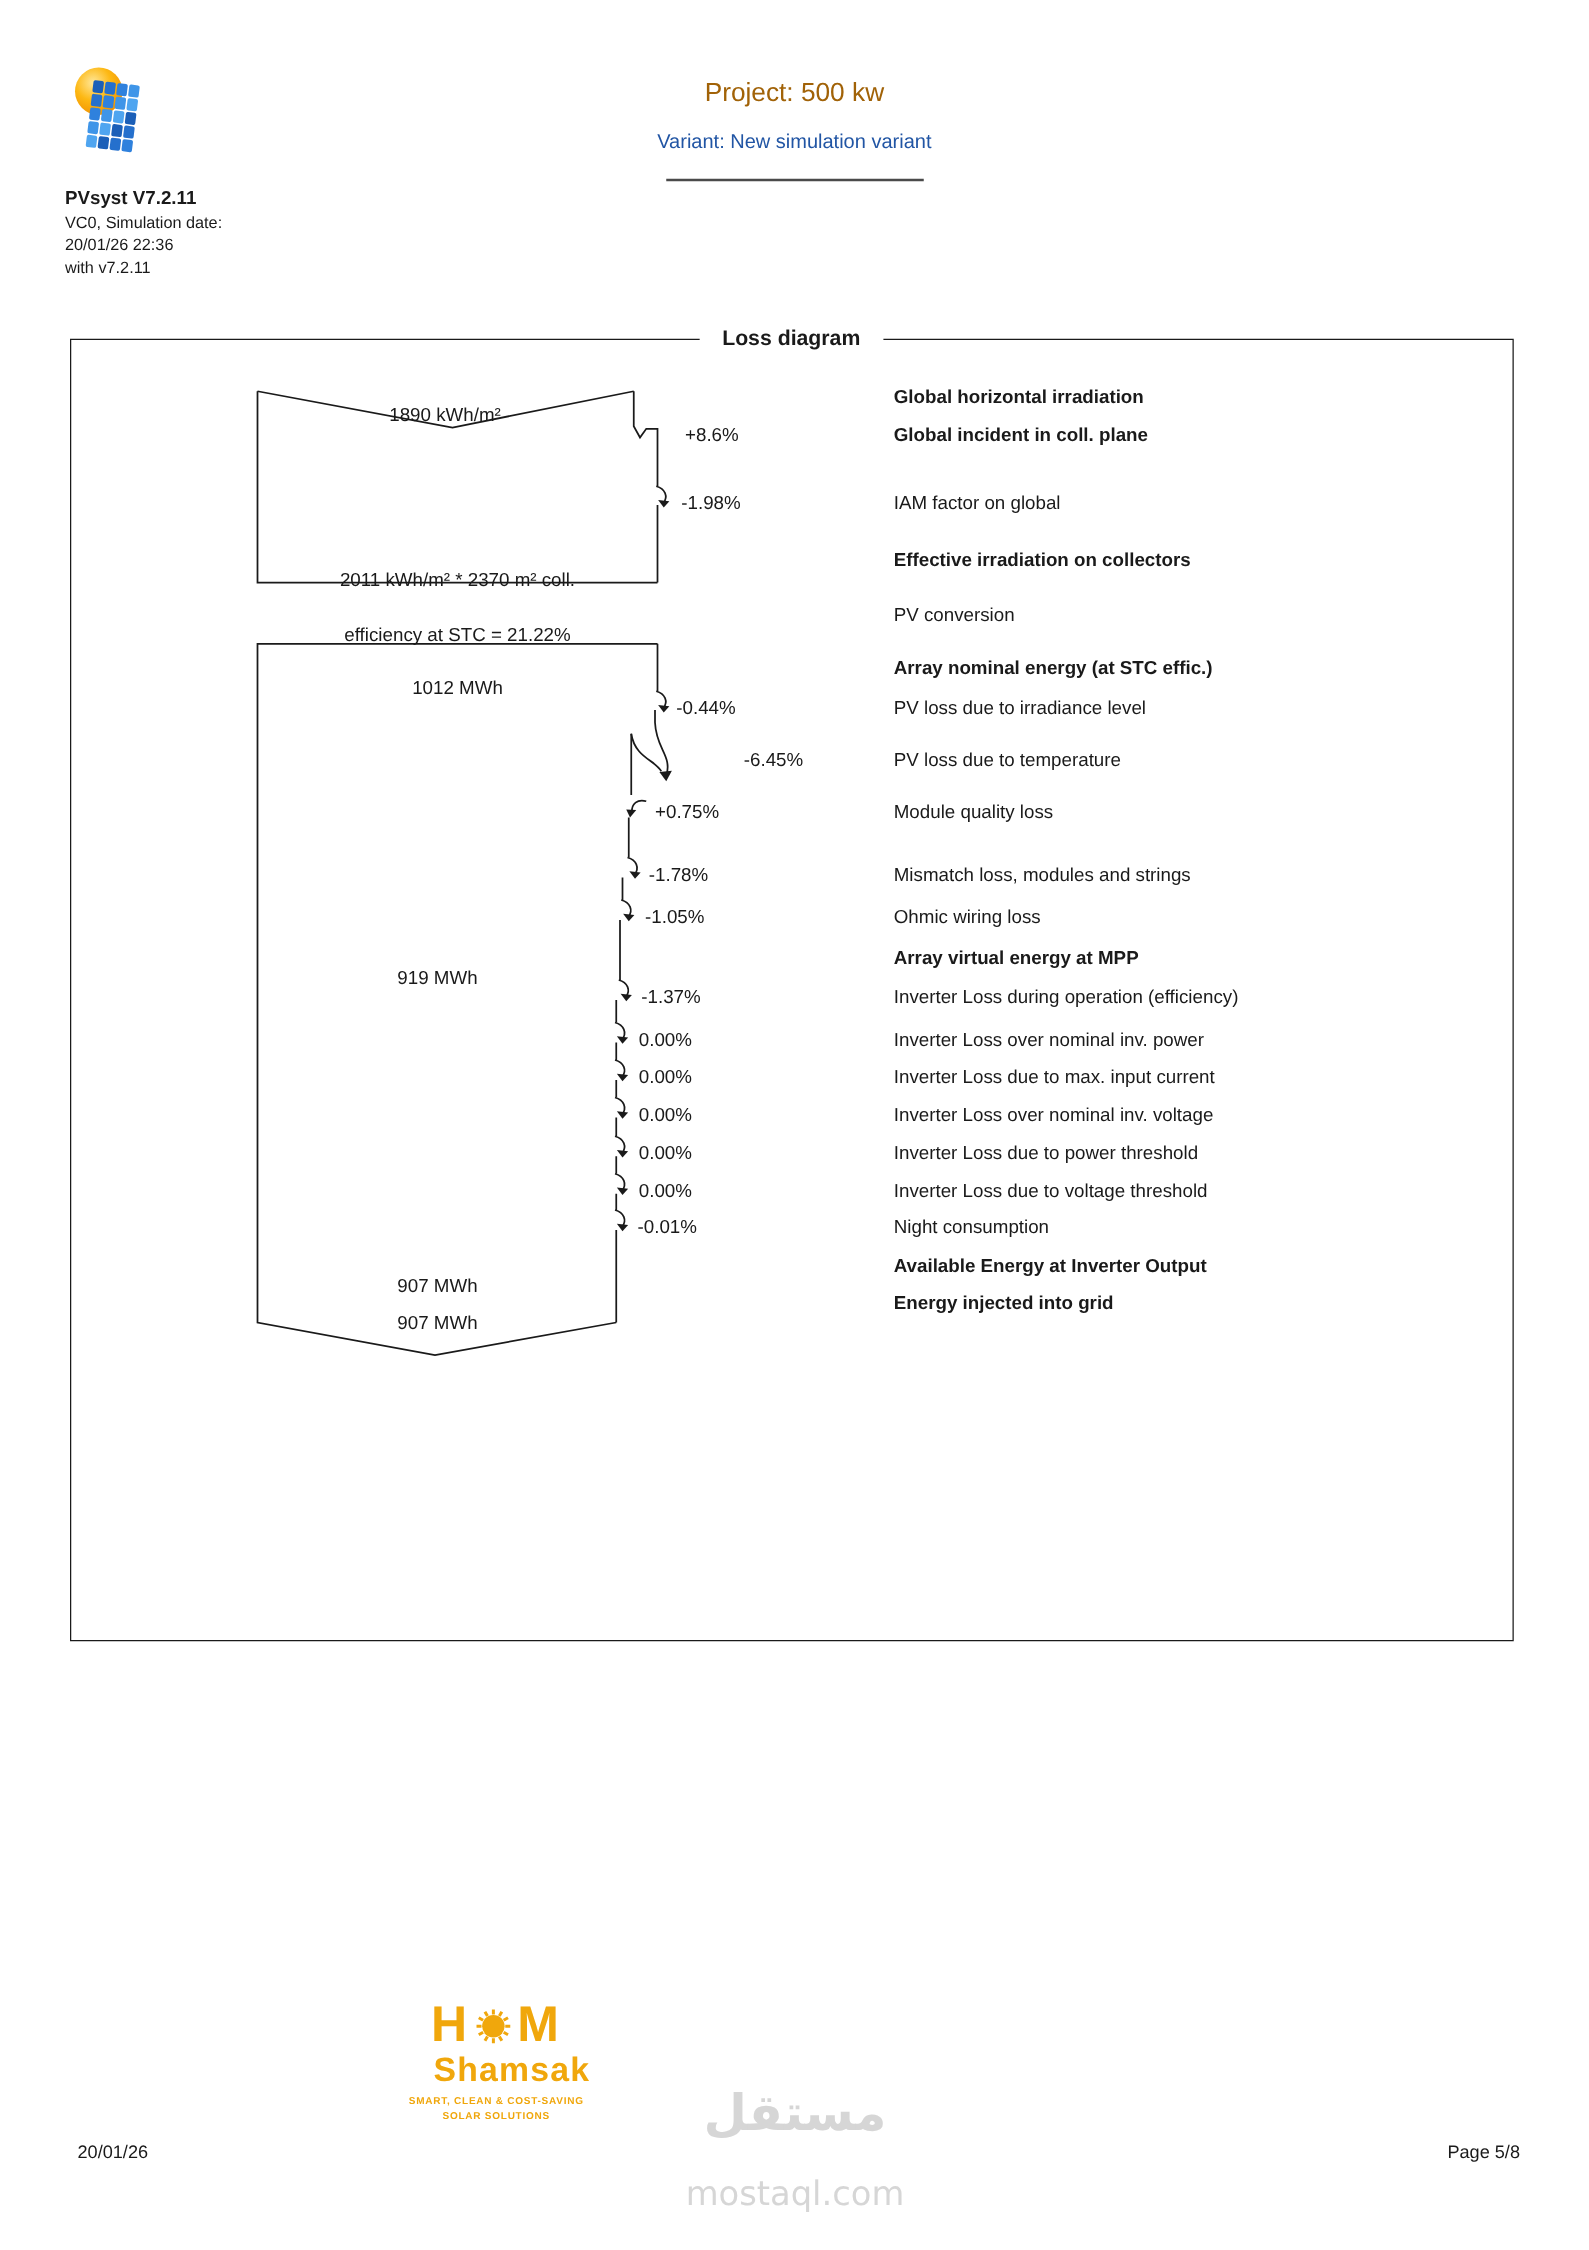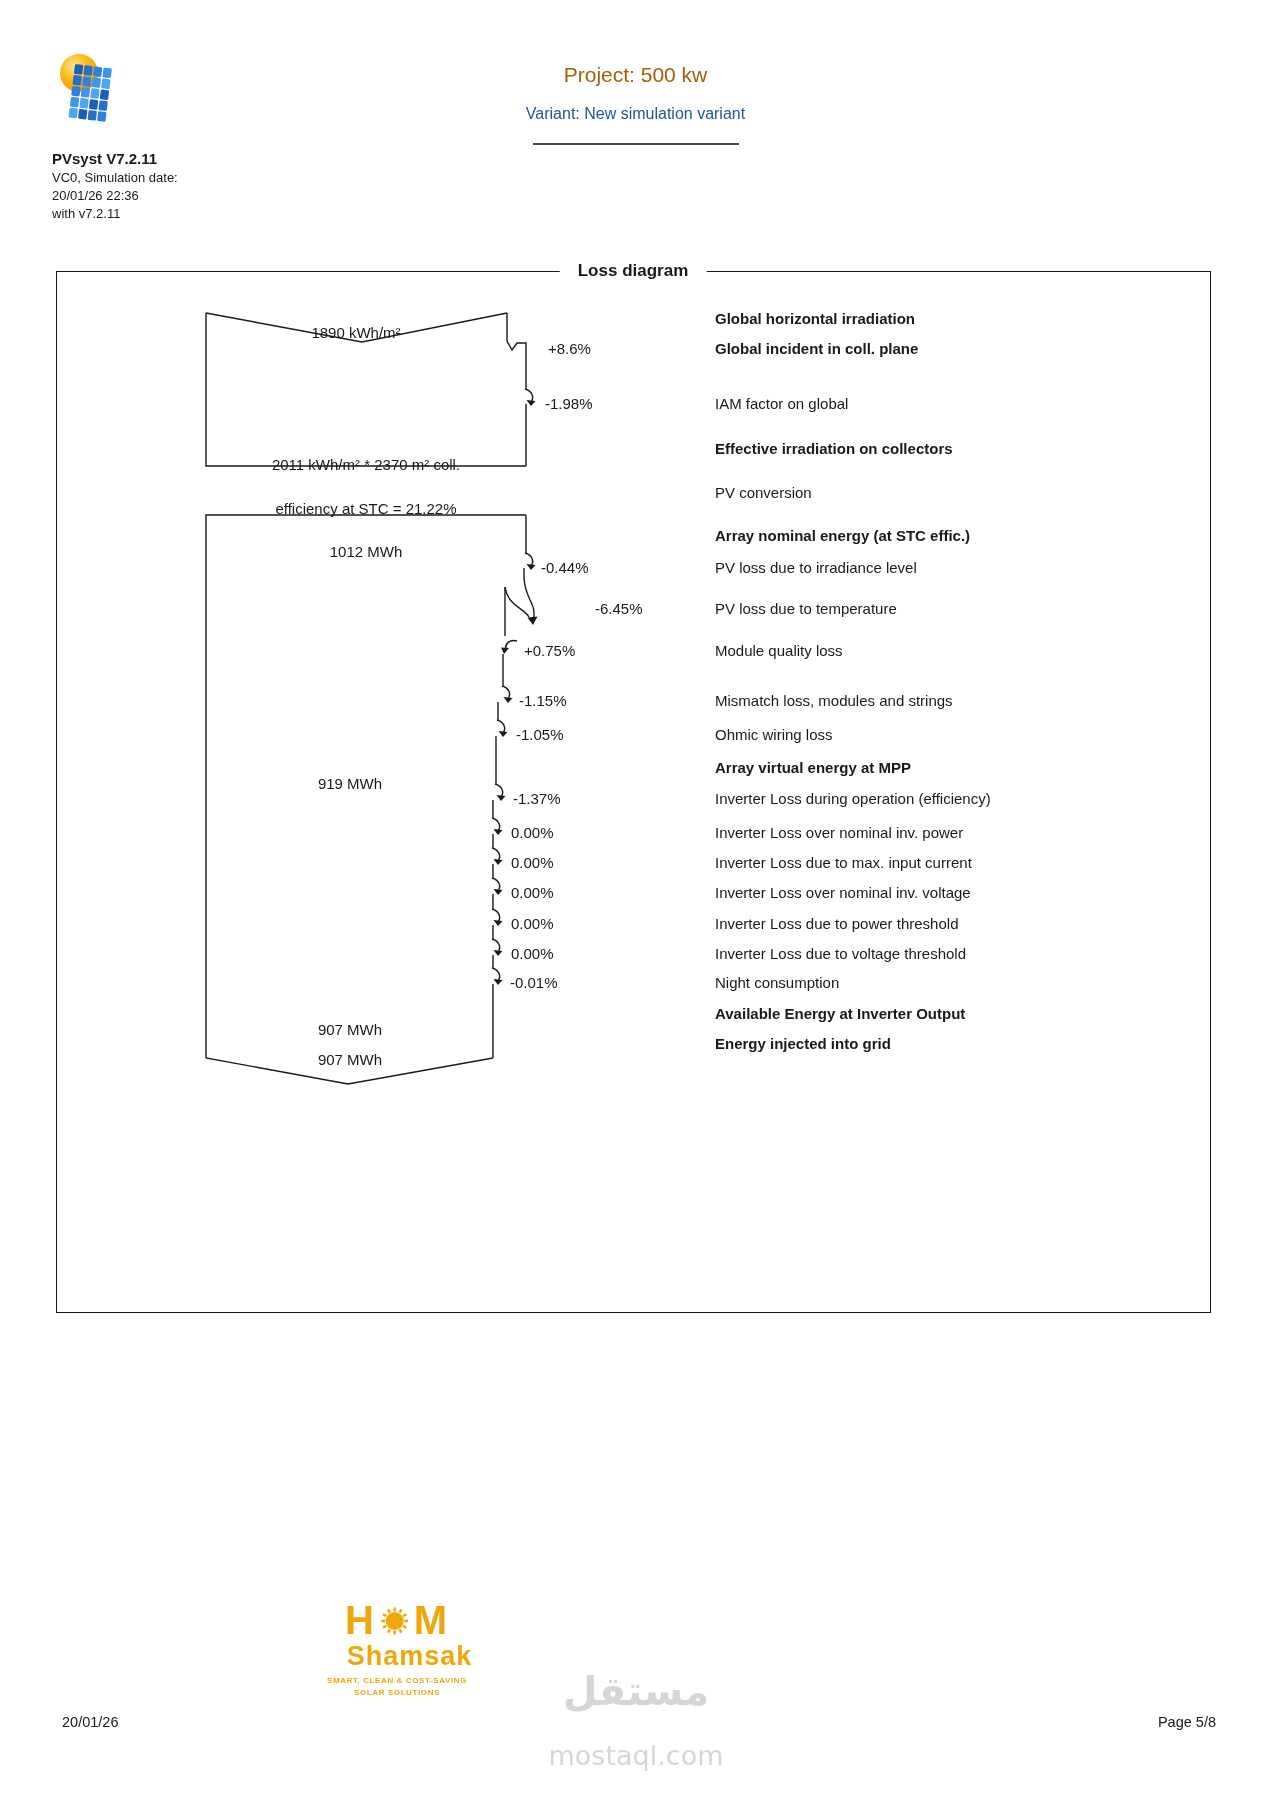--- a/index.html
+++ b/index.html
@@ -166,21 +166,21 @@
       <div class="lbl" style="top: 403px;">IAM factor on global</div>
       <div class="lbl bold" style="top: 448px;">Effective irradiation on collectors</div>
       <div class="lbl" style="top: 492px;">PV conversion</div>
       <div class="lbl bold" style="top: 535px;">Array nominal energy (at STC effic.)</div>
       <div class="pct" style="left: 541px; top: 567px;">-0.44%</div>
       <div class="lbl" style="top: 567px;">PV loss due to irradiance level</div>
       <div class="pct" style="left: 547px; top: 608px; margin-left: 48px;">-6.45%</div>
       <div class="lbl" style="top: 608px;">PV loss due to temperature</div>
       <div class="pct" style="left: 524px; top: 650px;">+0.75%</div>
       <div class="lbl" style="top: 650px;">Module quality loss</div>
-      <div class="pct" style="left: 519px; top: 700px;">-1.15%</div>
+      <div class="pct" style="left: 519px; top: 700px;">-1.78%</div>
       <div class="lbl" style="top: 700px;">Mismatch loss, modules and strings</div>
       <div class="pct" style="left: 516px; top: 734px;">-1.05%</div>
       <div class="lbl" style="top: 734px;">Ohmic wiring loss</div>
       <div class="lbl bold" style="top: 767px;">Array virtual energy at MPP</div>
       <div class="pct" style="left: 513px; top: 798px;">-1.37%</div>
       <div class="lbl" style="top: 798px;">Inverter Loss during operation (efficiency)</div>
       <div class="pct" style="left: 511px; top: 832px;">0.00%</div>
       <div class="lbl" style="top: 832px;">Inverter Loss over nominal inv. power</div>
       <div class="pct" style="left: 511px; top: 862px;">0.00%</div>
       <div class="lbl" style="top: 862px;">Inverter Loss due to max. input current</div>

